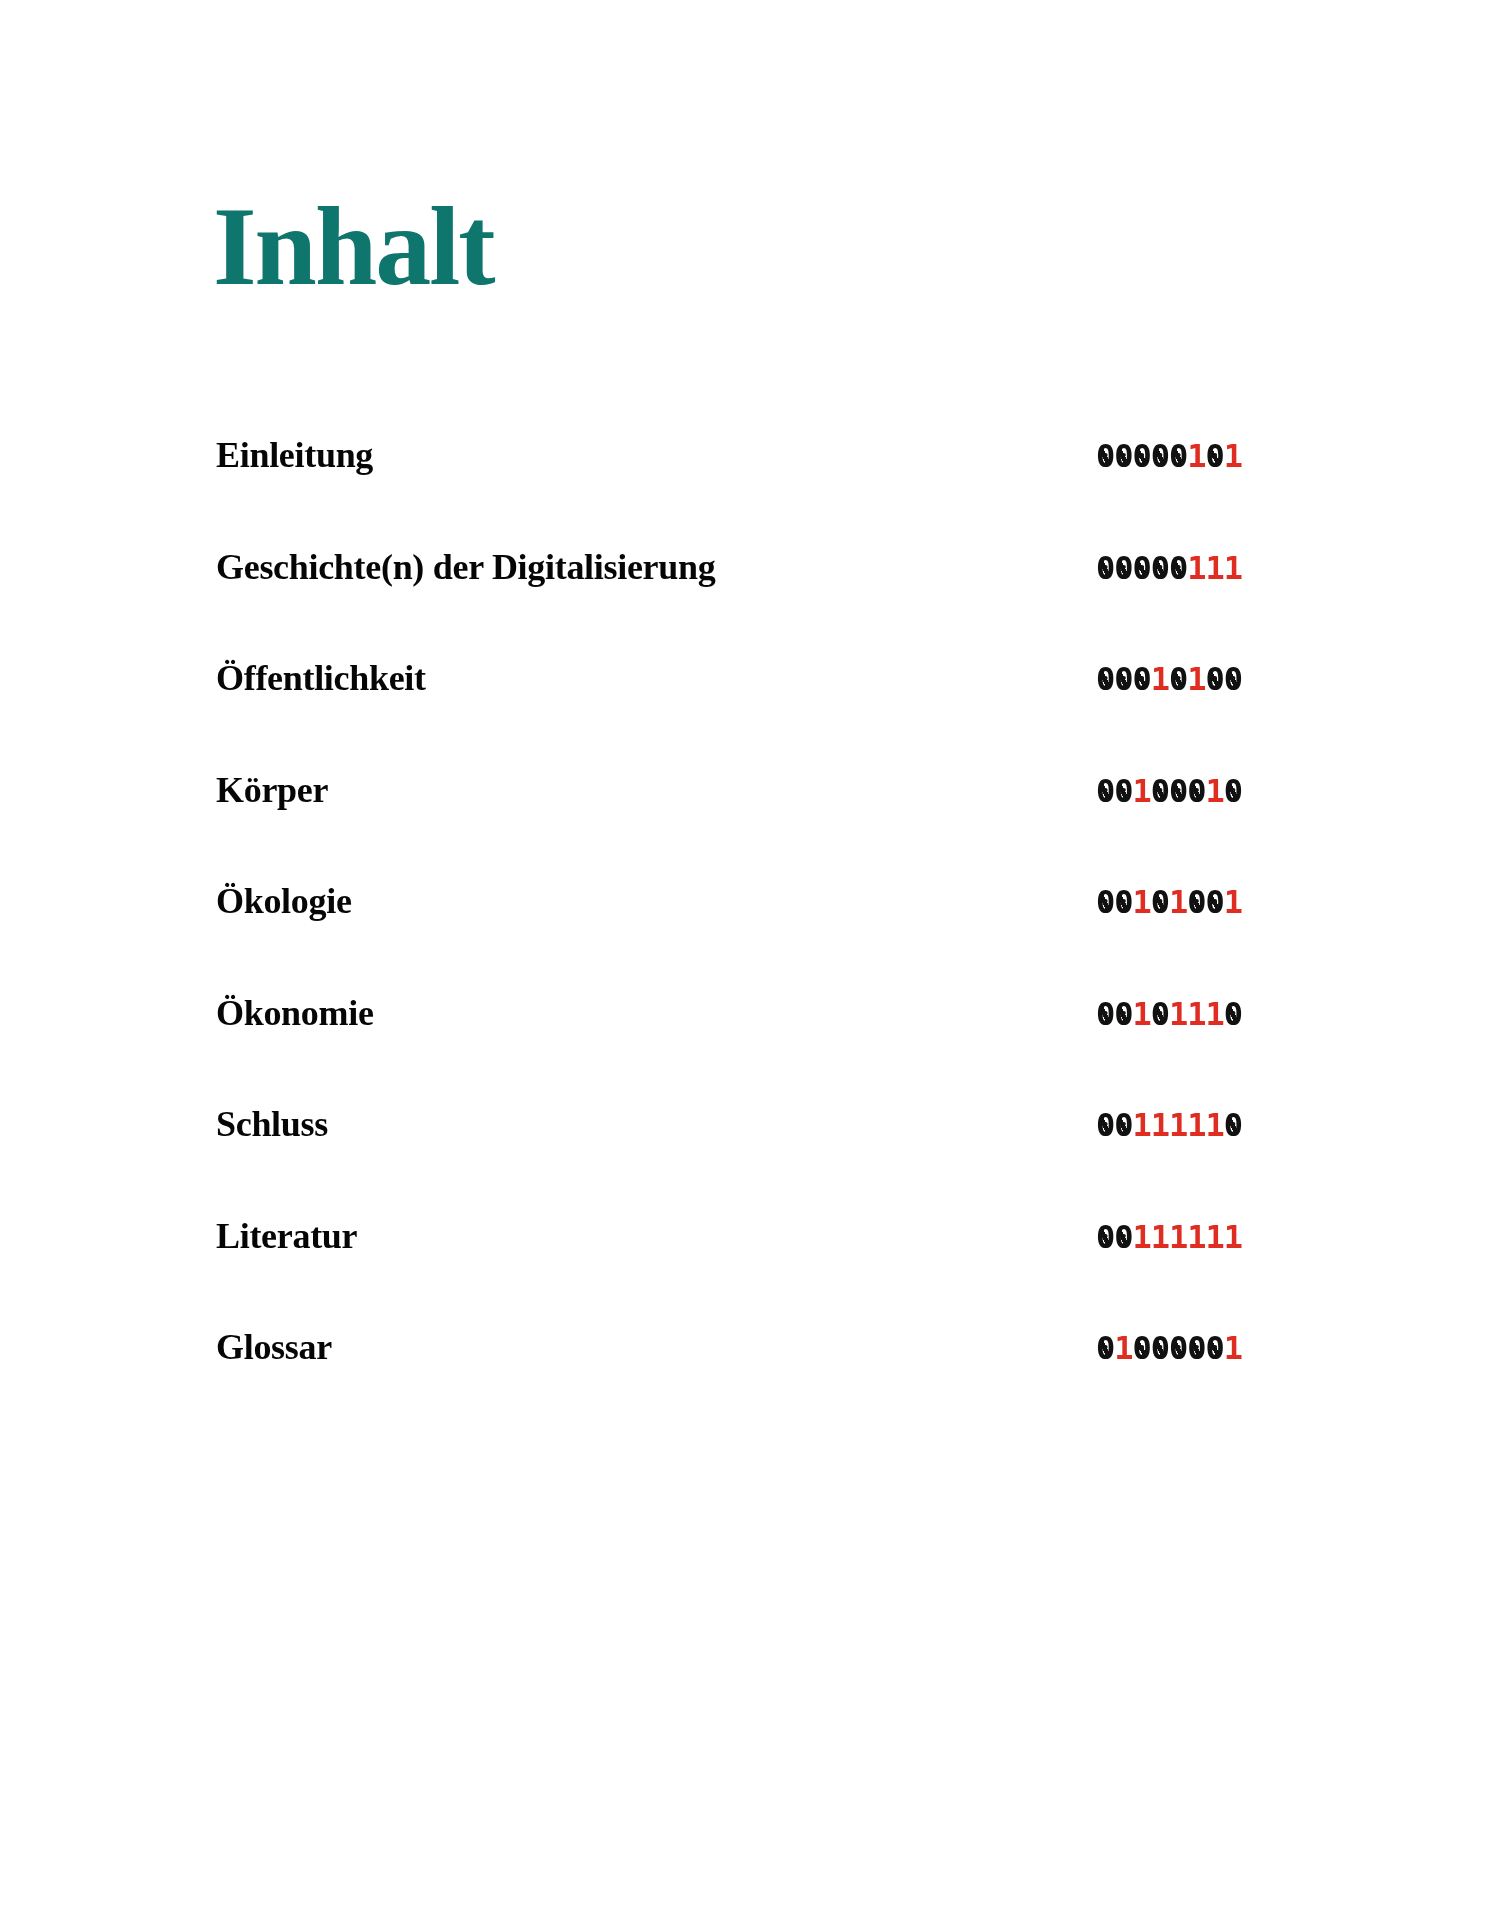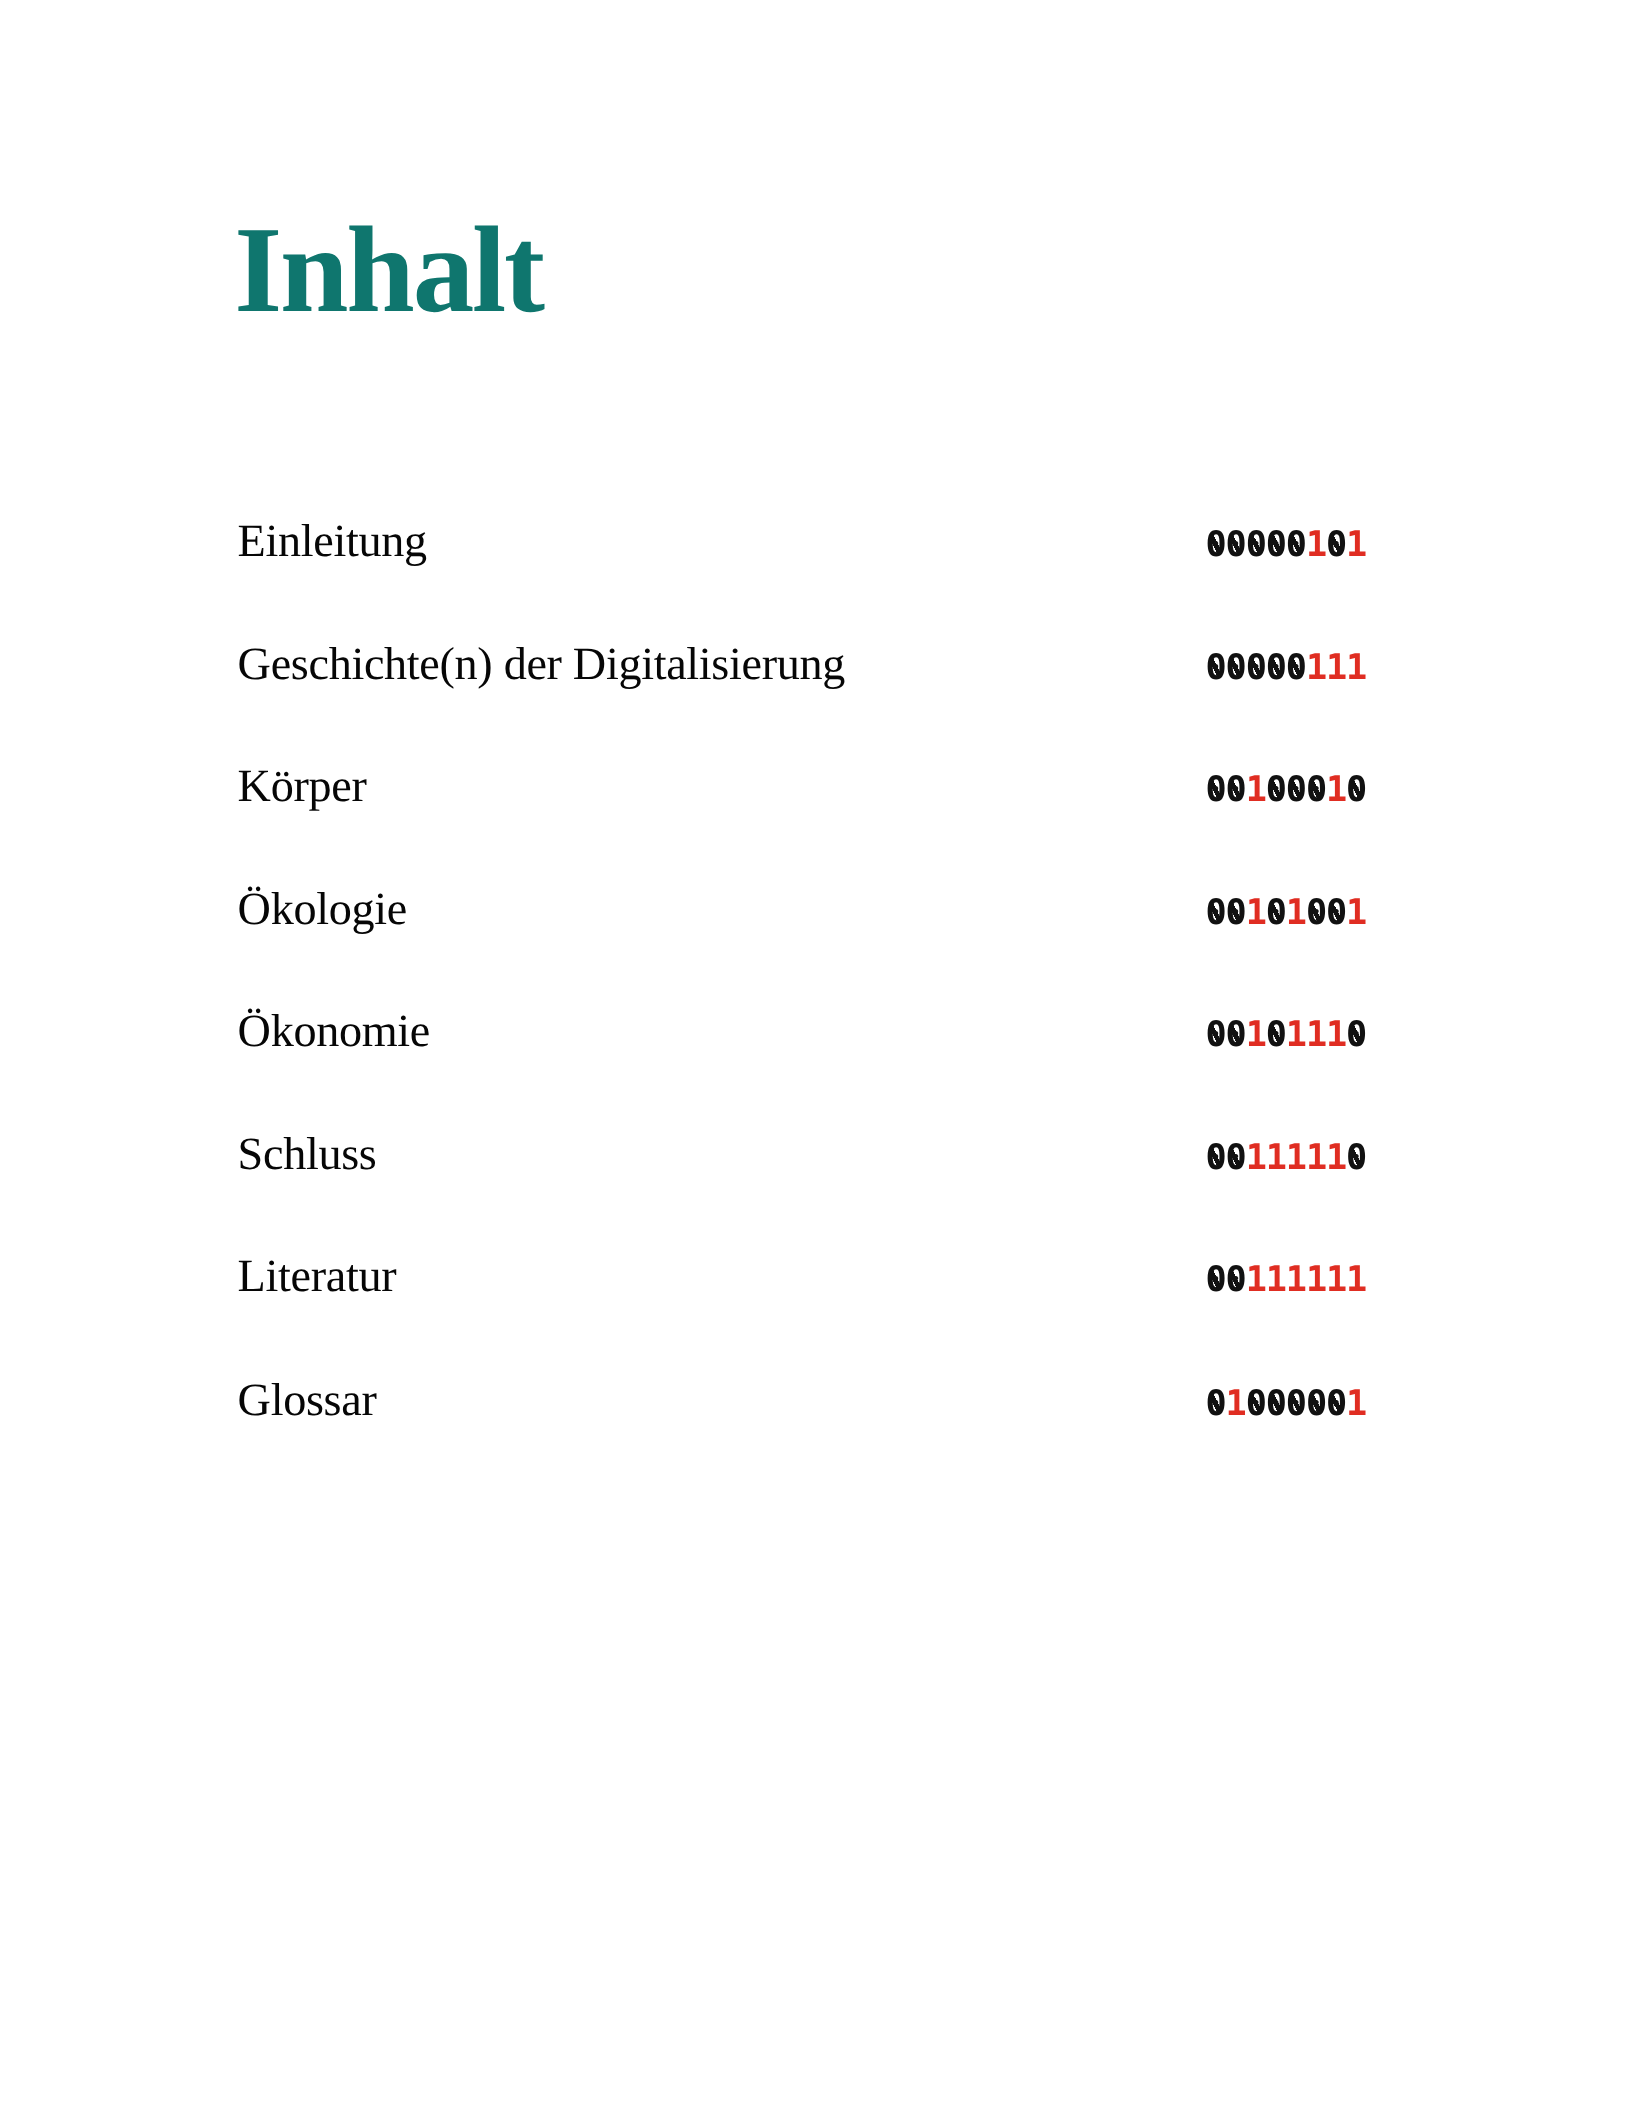--- a/index.html
+++ b/index.html
@@ -33,26 +33,25 @@
     top: 437px;
     width: 1026px; 
   }
   .toc-row {
     display: flex;
     justify-content: space-between;
     align-items: baseline;
     height: 111.5px;
   }
   .toc-label {
-    font-size: 42px;
+    font-size: 36px;
     line-height: 1;
-    font-weight: 400;
+    font-weight: 700;
     letter-spacing: -0.3px;
     white-space: nowrap;
-    margin-top: 34px;
   }
   .toc-binary {
     font-family: "DejaVu Sans Mono", monospace;
     font-size: 32px;
     line-height: 1;
     font-weight: 700;
     letter-spacing: -1px;
     white-space: nowrap;
   }
   .bit {
@@ -86,20 +85,24 @@
   <div class="toc">
       <div class="toc-row">
         <span class="toc-label">Einleitung</span>
         <span class="toc-binary"><span class="bit zero">0</span><span class="bit zero">0</span><span class="bit zero">0</span><span class="bit zero">0</span><span class="bit zero">0</span><span class="bit one">1</span><span class="bit zero">0</span><span class="bit one">1</span></span>
       </div>
       <div class="toc-row">
         <span class="toc-label">Geschichte(n) der Digitalisierung</span>
         <span class="toc-binary"><span class="bit zero">0</span><span class="bit zero">0</span><span class="bit zero">0</span><span class="bit zero">0</span><span class="bit zero">0</span><span class="bit one">1</span><span class="bit one">1</span><span class="bit one">1</span></span>
       </div>
       <div class="toc-row">
+        <span class="toc-label">Öffentlichkeit</span>
+        <span class="toc-binary"><span class="bit zero">0</span><span class="bit zero">0</span><span class="bit zero">0</span><span class="bit one">1</span><span class="bit zero">0</span><span class="bit one">1</span><span class="bit zero">0</span><span class="bit zero">0</span></span>
+      </div>
+      <div class="toc-row">
         <span class="toc-label">Körper</span>
         <span class="toc-binary"><span class="bit zero">0</span><span class="bit zero">0</span><span class="bit one">1</span><span class="bit zero">0</span><span class="bit zero">0</span><span class="bit zero">0</span><span class="bit one">1</span><span class="bit zero">0</span></span>
       </div>
       <div class="toc-row">
         <span class="toc-label">Ökologie</span>
         <span class="toc-binary"><span class="bit zero">0</span><span class="bit zero">0</span><span class="bit one">1</span><span class="bit zero">0</span><span class="bit one">1</span><span class="bit zero">0</span><span class="bit zero">0</span><span class="bit one">1</span></span>
       </div>
       <div class="toc-row">
         <span class="toc-label">Ökonomie</span>
         <span class="toc-binary"><span class="bit zero">0</span><span class="bit zero">0</span><span class="bit one">1</span><span class="bit zero">0</span><span class="bit one">1</span><span class="bit one">1</span><span class="bit one">1</span><span class="bit zero">0</span></span>

